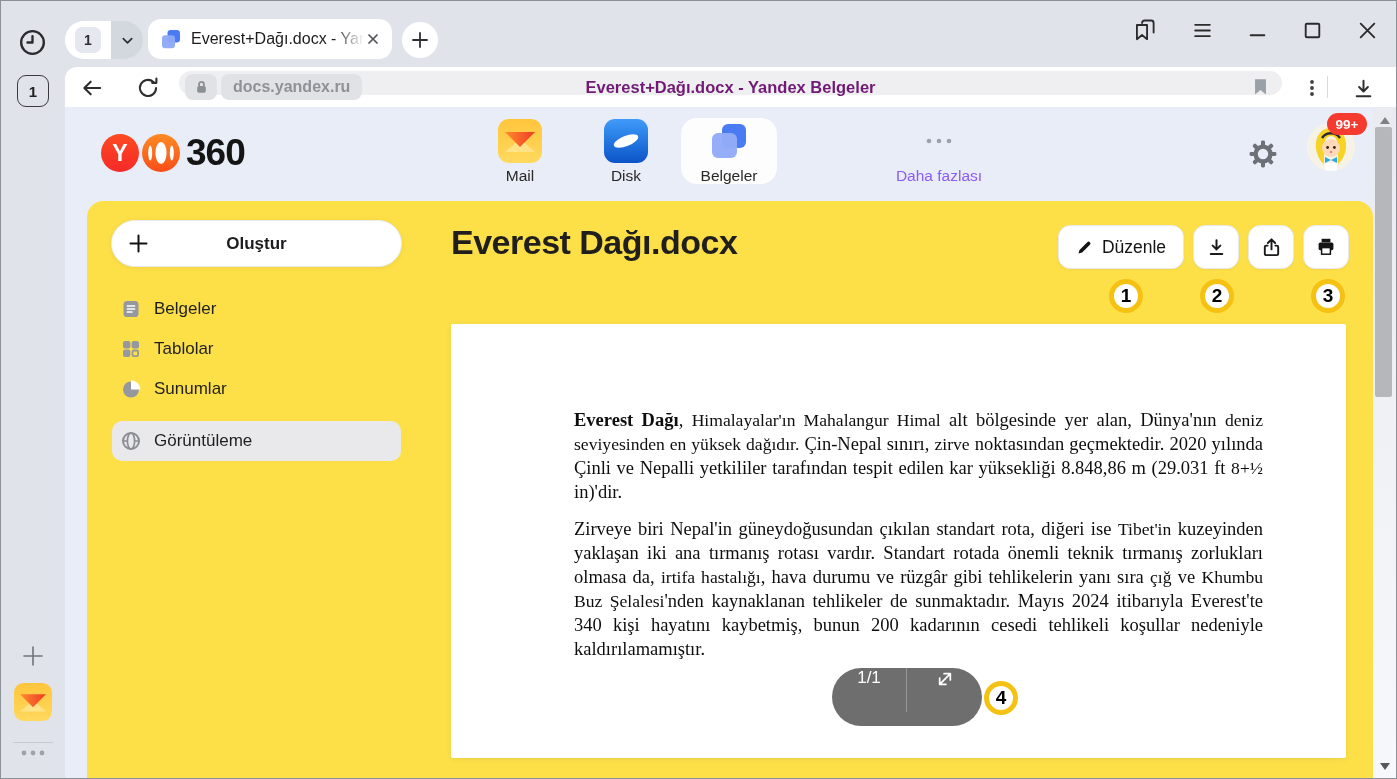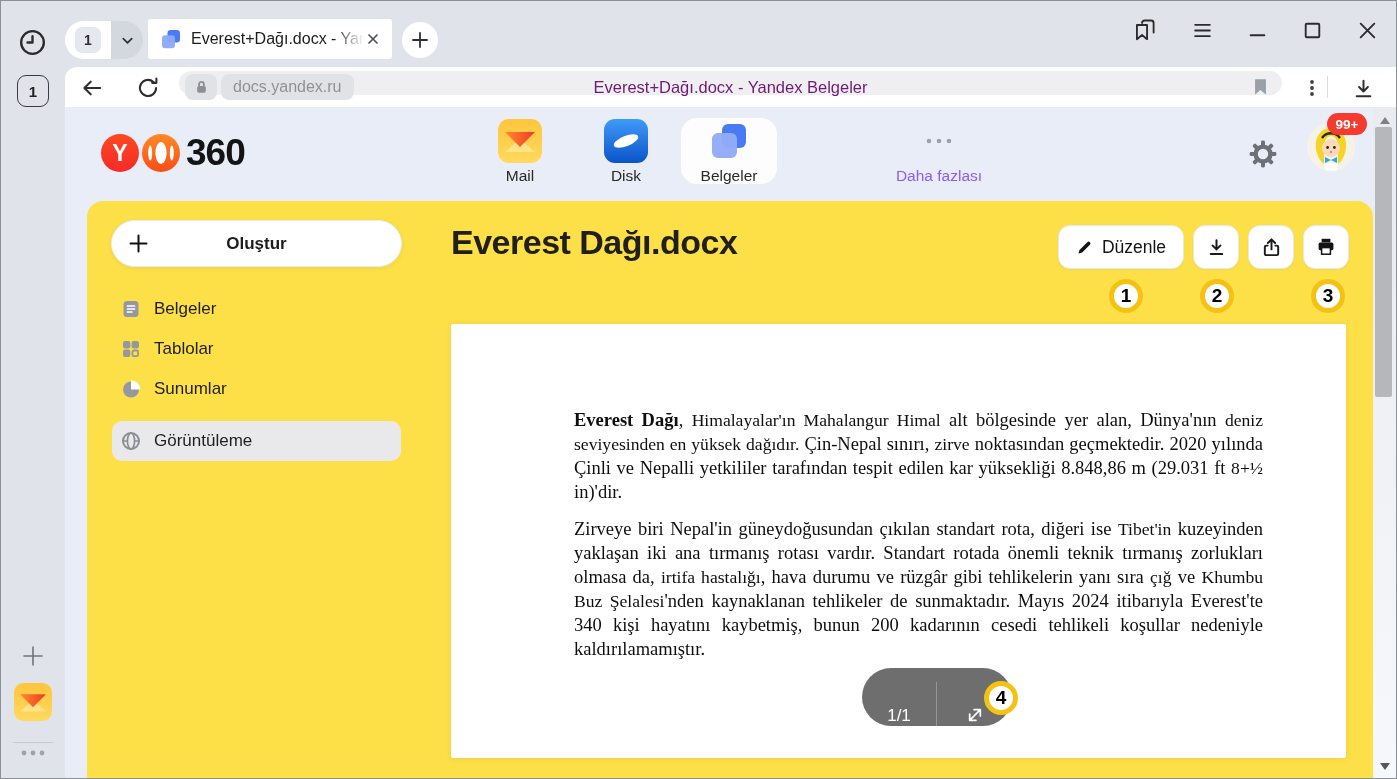--- a/index.html
+++ b/index.html
@@ -9,30 +9,30 @@
   .abs{position:absolute;}
   svg{display:block;}
 
   
   .history-btn{left:14px;top:24px;width:34px;height:34px;display:flex;align-items:center;justify-content:center;border-radius:8px;}
   .tabgroup{left:64px;top:20px;width:78px;height:38px;border-radius:19px;display:flex;overflow:hidden;}
   .tg-left{width:46px;background:#fff;display:flex;align-items:center;justify-content:center;}
   .tg-badge{width:26px;height:26px;border-radius:7px;background:#e5e9ef;color:#2e2e33;font-size:14px;font-weight:700;
     display:flex;align-items:center;justify-content:center;}
   .tg-right{width:32px;background:#d3d8df;display:flex;align-items:center;justify-content:center;}
-  .tab{left:147px;top:18px;width:244px;height:40px;border-radius:3px;background:#fff;display:flex;align-items:center;padding:0 10px 0 12px;}
+  .tab{left:147px;top:18px;width:244px;height:40px;border-radius:13px;background:#fff;display:flex;align-items:center;padding:0 10px 0 12px;}
   .tab-title{flex:1;margin-left:9px;font-size:16px;color:#1c1c1f;white-space:nowrap;overflow:hidden;
     -webkit-mask-image:linear-gradient(90deg,#000 82%,transparent);mask-image:linear-gradient(90deg,#000 82%,transparent);}
   .newtab{left:401px;top:21px;width:36px;height:36px;border-radius:50%;background:#fff;display:flex;align-items:center;justify-content:center;}
   .winbtn{top:12px;width:38px;height:34px;display:flex;align-items:center;justify-content:center;}
 
   
   .toolbar{left:64px;top:66px;width:1333px;height:40px;background:#fff;border-radius:12px 0 0 0;}
   .tb-btn{top:8px;width:26px;height:26px;display:flex;align-items:center;justify-content:center;}
-  .omnibox{left:114px;top:4px;width:1103px;height:24px;background:#efeff1;border-radius:16px;}
+  .omnibox{left:114px;top:4px;width:1103px;height:24px;background:#efeff1;border-radius:16px;font-weight:bold;}
   .chip{top:3px;height:26px;background:#e1e2e5;border-radius:8px;display:flex;align-items:center;justify-content:center;}
   .chip.lock{left:6px;width:32px;}
   .chip.domain{left:42px;padding:0 12px;font-size:16px;color:#8e9298;}
   .omni-title{left:0;right:0;top:0;height:32px;display:flex;align-items:center;justify-content:center;
     font-size:16.5px;color:#701a75;pointer-events:none;}
   .omni-bookmark{right:14px;top:7px;}
   .tb-divider{left:1262px;top:9px;width:1px;height:22px;background:#d9dadd;}
 
   
   .leftstrip{left:0;top:66px;width:64px;height:713px;background:#e0e4ea;}
@@ -79,21 +79,21 @@
   .num-badge{width:34px;height:34px;border-radius:50%;background:#fff;border:5px solid #f5c214;
     display:flex;align-items:center;justify-content:center;font-size:19px;font-weight:700;color:#000;}
 
   .docpage{left:364px;top:123px;width:895px;height:434px;background:#fff;border-radius:2px;
     box-shadow:0 1px 5px rgba(50,55,75,.10);padding:84px 83px 0 123px;overflow:hidden;}
   .docpage p{margin:0 0 13px;text-align:justify;font-family:"Liberation Serif","DejaVu Serif",serif;
     font-size:18.5px;line-height:24px;color:#0e0e0e;}
   .seg-sans{font-family:Liberation Serif, serif;font-size:17.6px;}
   .seg-bold{font-weight:700;}
 
-  .viewer-pill{left:775px;top:467px;width:150px;height:58px;border-radius:29px;background:#6e6e6f;display:flex;align-items:flex-end;}
+  .viewer-pill{left:745px;top:467px;width:150px;height:58px;border-radius:29px;background:#6e6e6f;display:flex;align-items:flex-start;}
   .pill-pages{width:74px;text-align:center;color:#fff;font-size:17px;}
   .pill-div{width:1px;height:44px;background:rgba(255,255,255,.28);}
   .pill-expand{flex:1;display:flex;align-items:center;justify-content:center;}
 
   
   .scrollbar{left:1372px;top:106px;width:24px;height:673px;background:linear-gradient(180deg,#e9ebf0,#f6f8fb);}
   .sb-up{left:7px;top:10px;width:0;height:0;border-left:5px solid transparent;border-right:5px solid transparent;border-bottom:7px solid #7e8187;}
   .sb-thumb{left:2px;top:20px;width:17px;height:270px;background:#b5b7bb;border-radius:2px;}
   .sb-down{left:7px;bottom:10px;width:0;height:0;border-left:5px solid transparent;border-right:5px solid transparent;border-top:7px solid #55585d;}
 </style>

